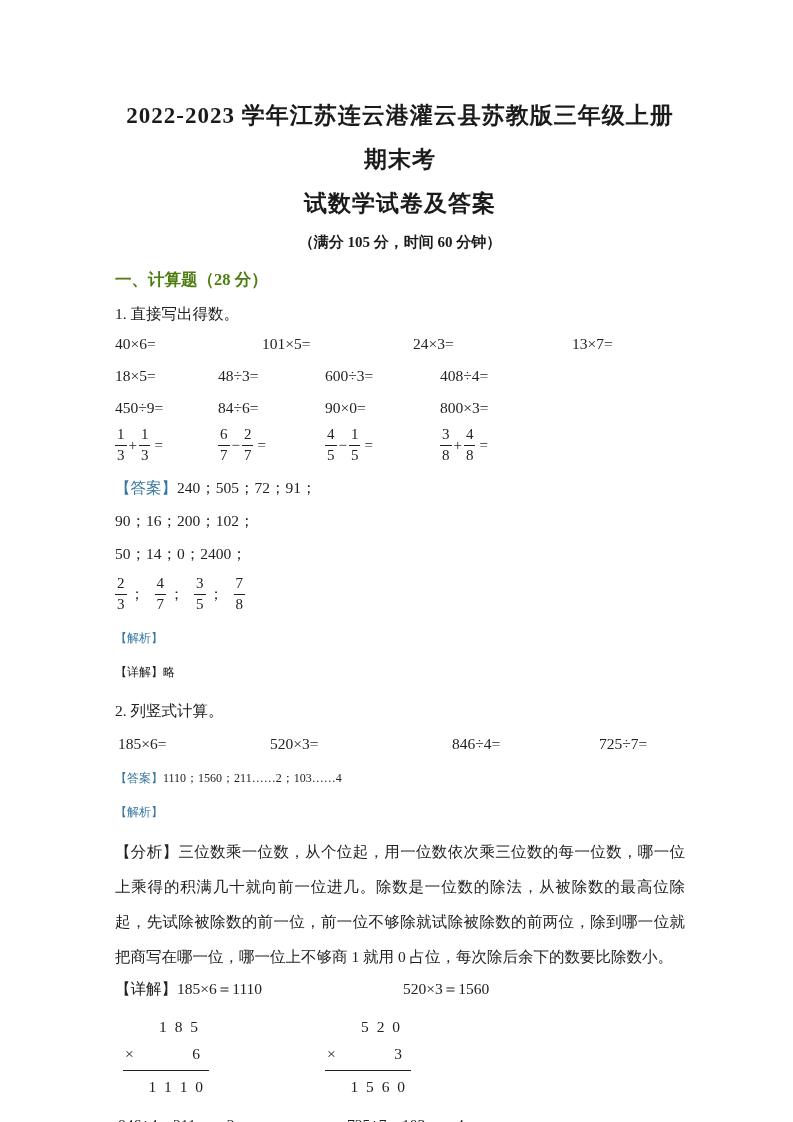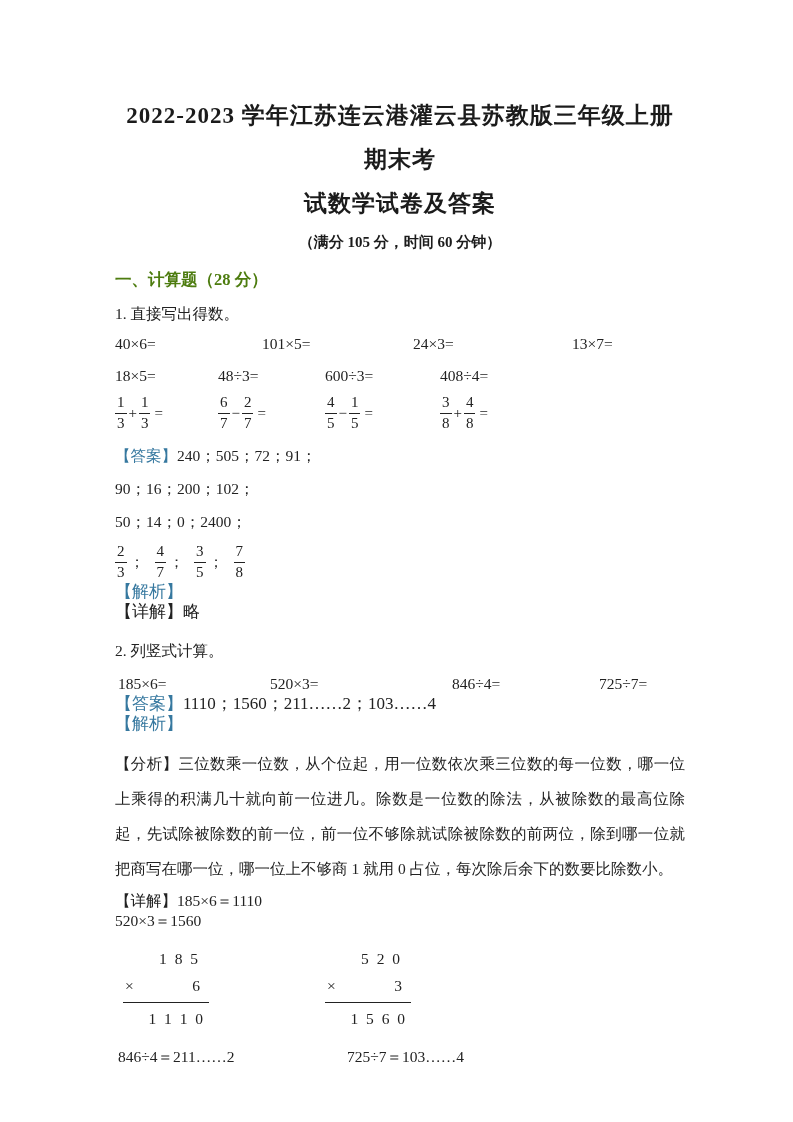--- a/index.html
+++ b/index.html
@@ -37,28 +37,28 @@
   .frac .fn { padding: 0 2px; }
   .fop { margin: 0 2px; }
   .feq { margin-left: 4px; }
 
   .ans-line { margin-top: 13px; font-size: 15.5px; line-height: 20px; }
   .blue { color: #36789f; font-family: Liberation Serif, serif; }
 
   .ans-fracs { display: flex; align-items: center; margin-top: 10px; font-size: 15px; }
   .fsep { margin: 0 10px 0 3px; }
 
-  .tag-line { font-size: 17px; line-height: 20px; }
+  .tag-line { margin-top: 14px; font-size: 12px; line-height: 20px; }
 
   .q2-problems { display: flex; margin-top: 12px; font-size: 15.5px; line-height: 20px; margin-left: 3px; gap: 45px; }
   .q2-problems .p1 { width: 107px; } .q2-problems .p2 { width: 137px; } .q2-problems .p3 { width: 102px; }
 
   .para { margin-top: 12px; font-size: 15.5px; line-height: 35px; text-align: justify; }
 
-  .detail-row { display: flex; margin-top: 5px; font-size: 15.5px; line-height: 20px; flex-direction: column; }
+  .detail-row { display: flex; margin-top: 5px; font-size: 15.5px; line-height: 20px; }
   .detail-row .left { width: 288px; }
 
   .vwrap { display: flex; margin-top: 13px; }
   .vblock { width: 86px; font-size: 15.5px; }
   .vblock.b1 { margin-left: 8px; }
   .vblock.b2 { margin-left: 116px; }
   .vtop { text-align: right; padding-right: 9px; line-height: 29px; letter-spacing: 2px; }
   .vmid { display: flex; justify-content: space-between; padding: 0 9px 3px 2px; line-height: 26px; border-bottom: 1.5px solid #222; }
   .vres { text-align: right; padding-right: 4px; line-height: 31px; letter-spacing: 2px; }
 
@@ -86,20 +86,26 @@
       <span class="cell">40×6=</span>
       <span class="cell">101×5=</span>
       <span class="cell">24×3=</span>
       <span class="cell">13×7=</span>
     </div>
     <div class="grid4">
       <span class="cell">18×5=</span>
       <span class="cell">48÷3=</span>
       <span class="cell">600÷3=</span>
       <span class="cell">408÷4=</span>
+    </div>
+    <div class="grid4">
+      <span class="cell">450÷9=</span>
+      <span class="cell">84÷6=</span>
+      <span class="cell">90×0=</span>
+      <span class="cell">800×3=</span>
     </div>
 
     <div class="frac-row">
       <span class="fexp">
         <span class="frac">
             <span class="fn">1</span>
             <span class="fd">3</span>
           </span>
         <span class="fop">+</span>
         <span class="frac">

